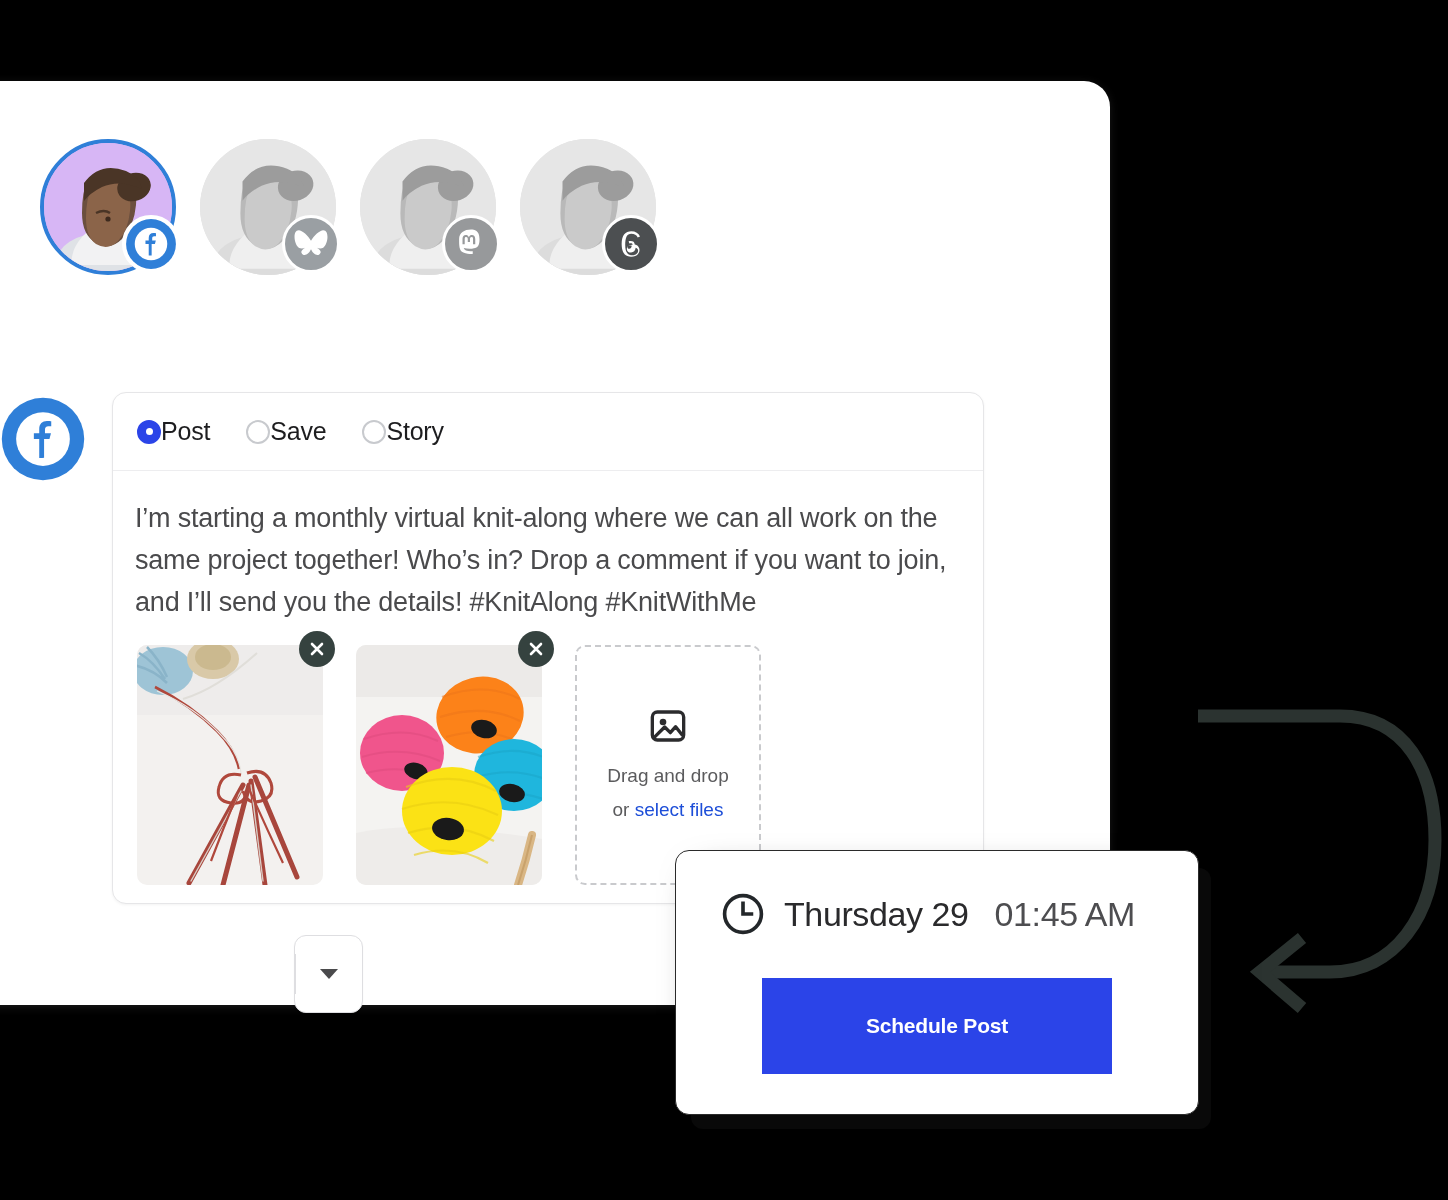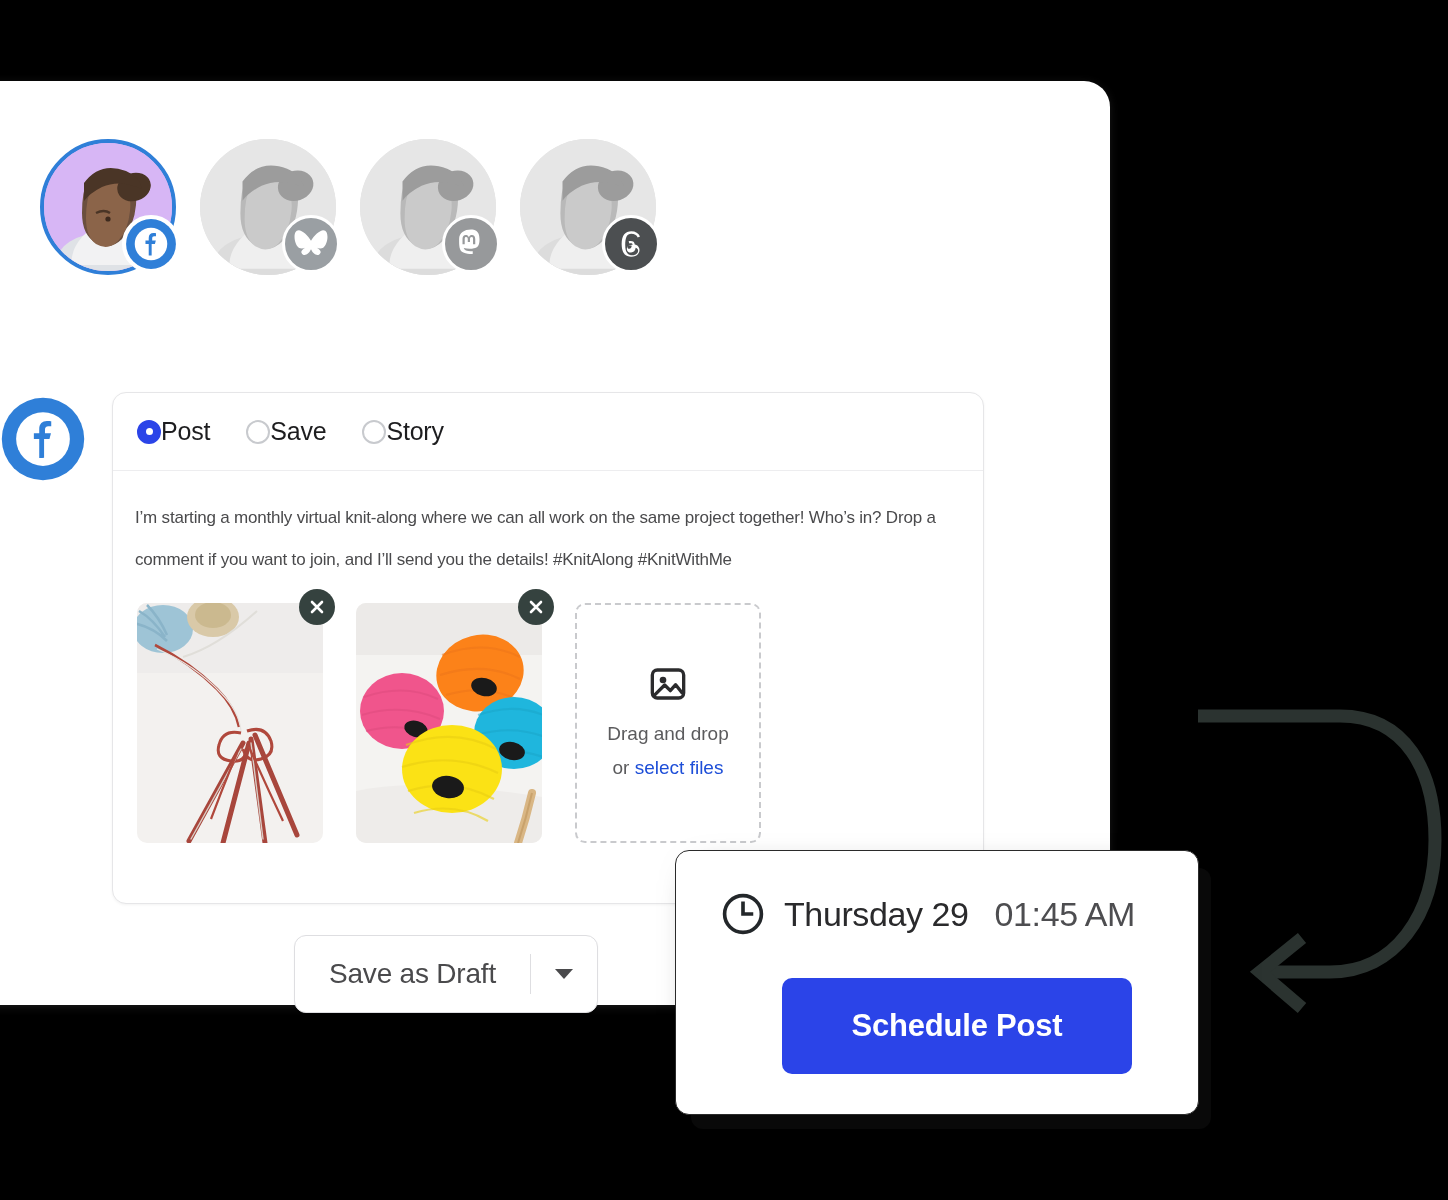--- a/index.html
+++ b/index.html
@@ -85,21 +85,21 @@
   .radio-opt.selected .radio-dot {
     border-color: #2b44e8; background: #2b44e8;
   }
   .radio-opt.selected .radio-dot::after {
     content: ""; width: 7px; height: 7px; border-radius: 50%; background: #fff;
   }
   .radio-label { font-size: 25px; color: #1d1d1f; letter-spacing: -0.2px; }
 
   .composer-body { padding: 26px 24px 0 22px; }
   .post-text {
-    font-size: 17px; line-height: 42px; color: #4a4a4c;
+    font-size: 27px; line-height: 42px; color: #4a4a4c;
     letter-spacing: -0.2px;
     max-width: 815px;
   }
 
   
   .media-row {
     display: flex; gap: 33px; margin-top: 22px; align-items: flex-start;
     padding-left: 2px;
   }
   .thumb {
@@ -162,23 +162,23 @@
     display: flex; align-items: center; gap: 18px;
     padding: 40px 0 0 44px;
     text-align: right;
   }
   .sched-day { font-size: 34px; color: #2a2a2c; letter-spacing: -0.4px; }
   .sched-clock { font-size: 34px; color: #4d4d50; letter-spacing: -0.4px; margin-left: 8px; }
   .schedule-btn {
     position: absolute; left: 86px; top: 127px;
     width: 350px; height: 96px;
     background: #2b44e8; color: #fff;
-    border: none; border-radius: 10px;
-    font-size: 31px; font-weight: bold; font-family: inherit;
-    letter-spacing: -0.2px; cursor: pointer; margin-left: 20px;
+    border: none; border-radius: 0;
+    font-size: 21px; font-weight: bold; font-family: inherit;
+    letter-spacing: -0.2px; cursor: pointer;
   }
 
   
   .deco-arrow { position: absolute; left: 1190px; top: 700px; }
 </style>
 </head>
 <body>
 
 <div class="stage">
 
@@ -383,21 +383,20 @@
             <div class="dz-text link-line">
               <span>or </span><span class="dz-link">select files</span>
             </div>
           </div>
 
         </div>
       </div>
     </div>
 
     <div class="draft-group">
-      <button class="draft-btn">Save as Draft</button>
       <div class="draft-sep"></div>
       <button class="draft-caret">
         <svg width="20" height="13" viewBox="0 0 20 13">
           <path d="M1 1 L10 11 L19 1 Z" fill="#4a4a4c"></path>
         </svg>
       </button>
     </div>
 
   </div>
 

